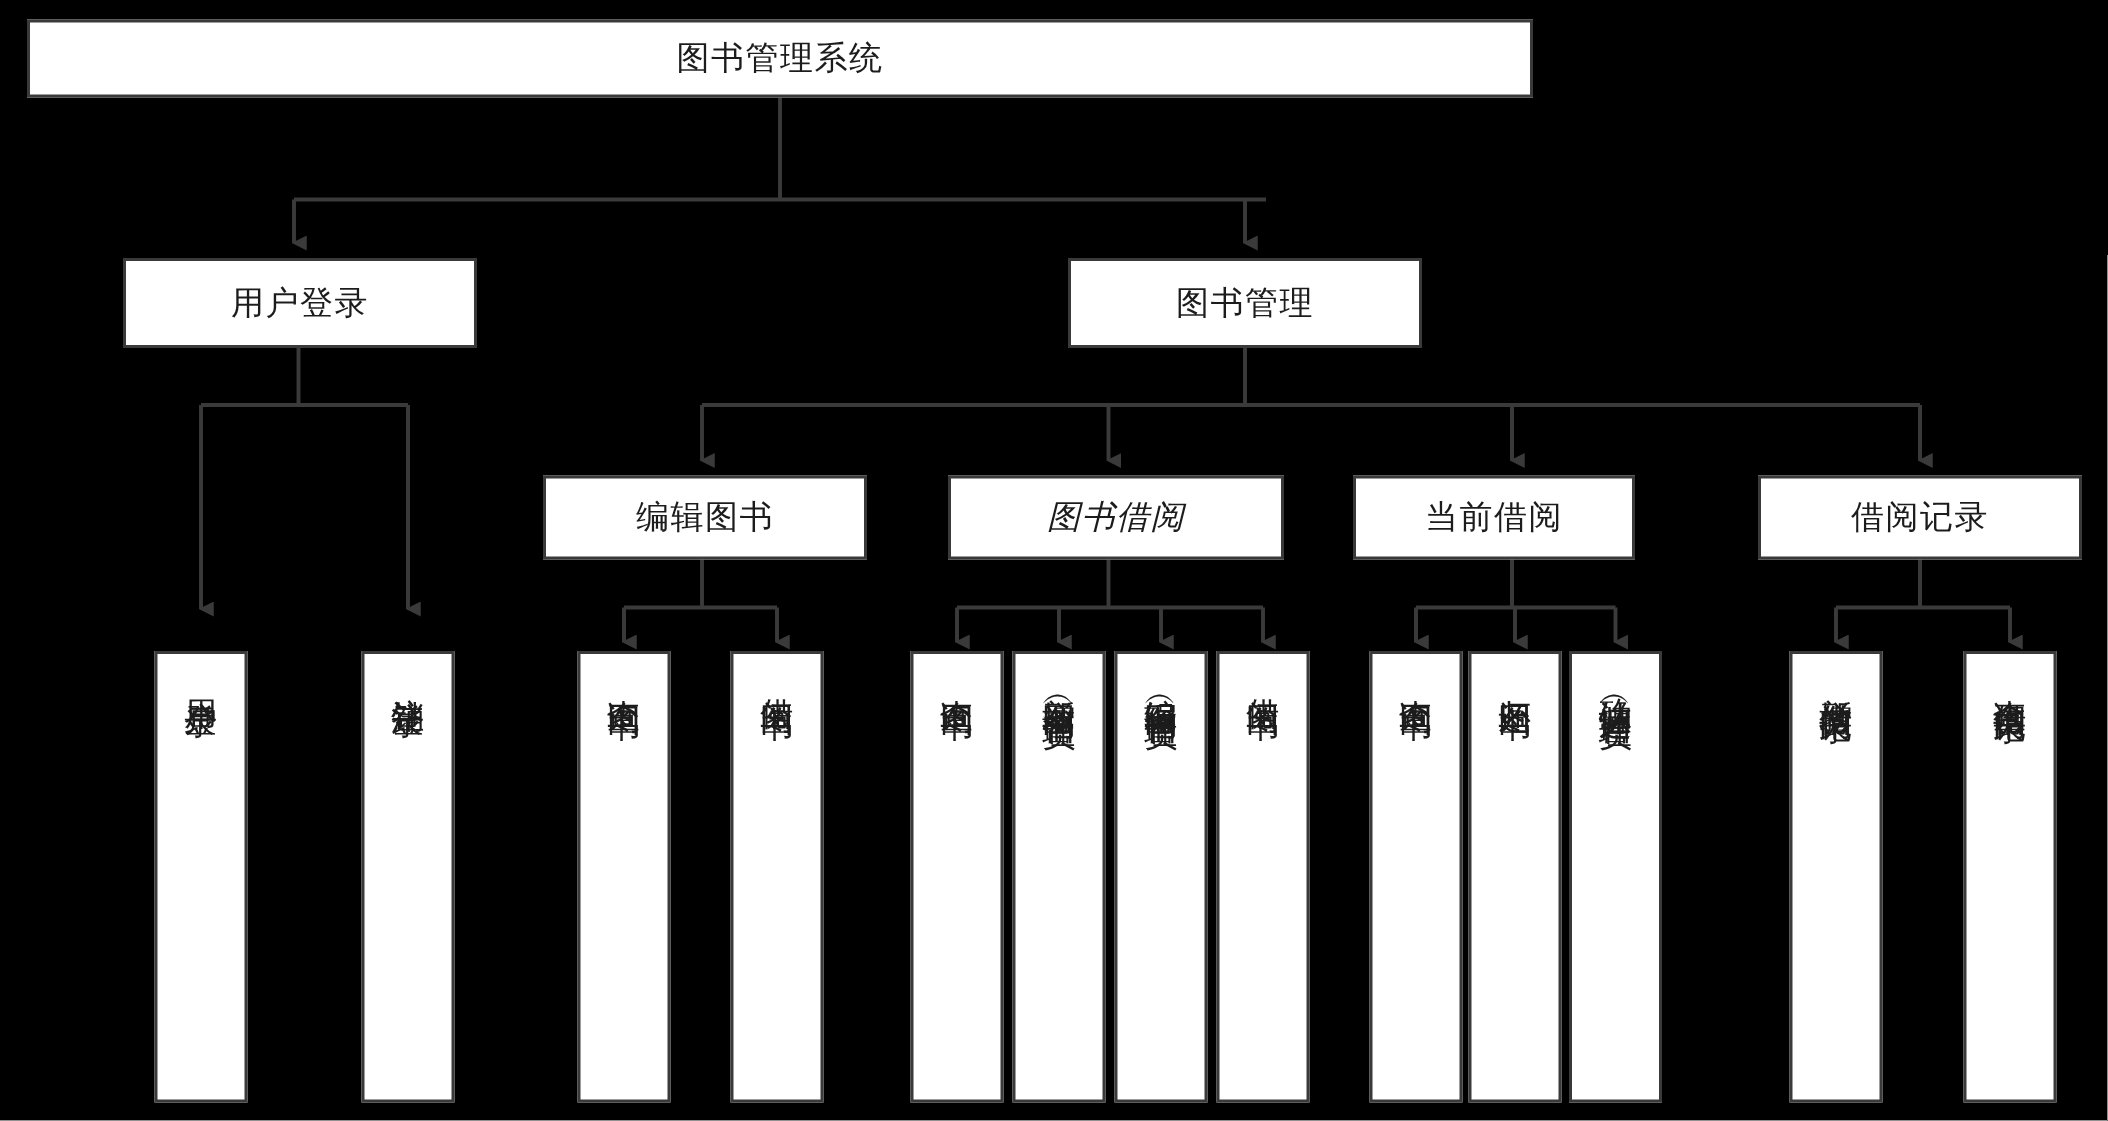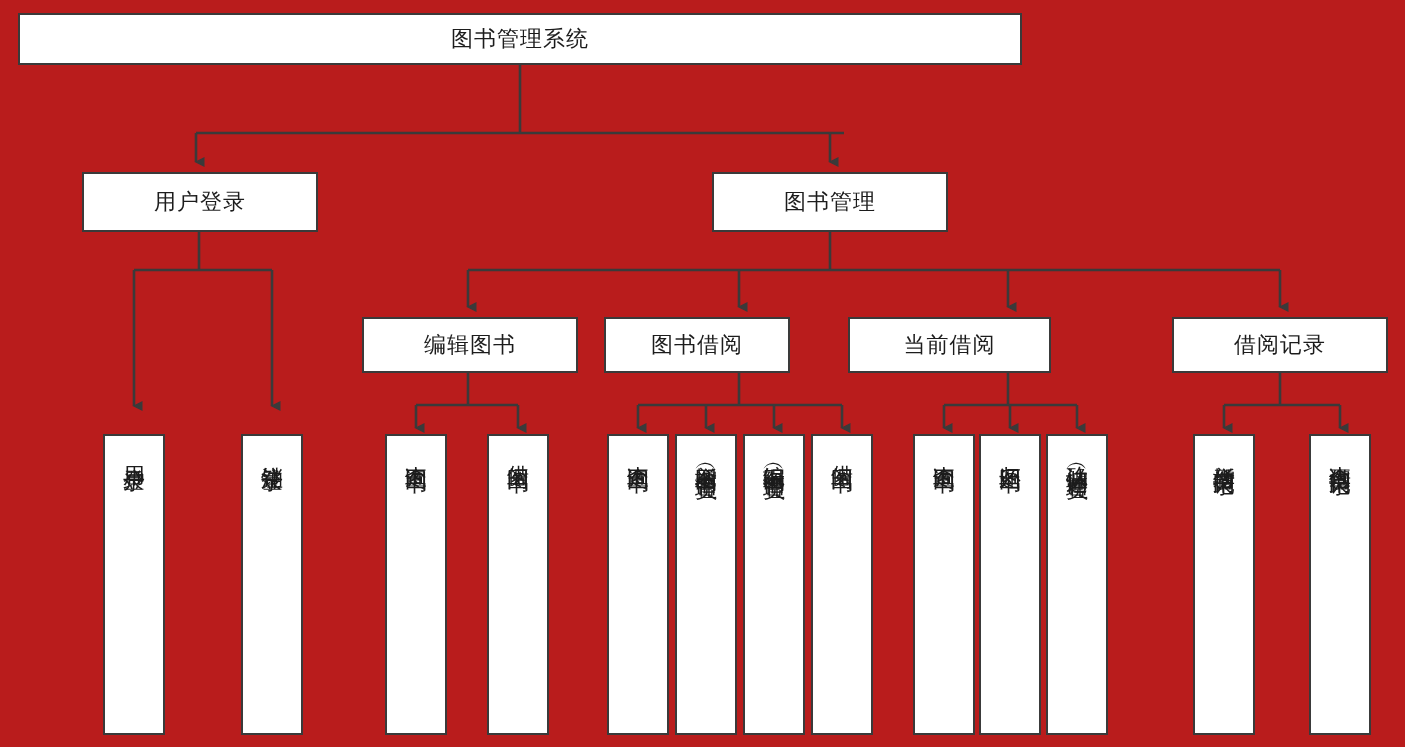--- a/index.html
+++ b/index.html
@@ -4,21 +4,21 @@
 <style>
   html,body{margin:0;padding:0;background:#ffffff;}
   body{
     font-family:"Liberation Sans","DejaVu Sans",sans-serif;
     color:#1f1f1f;
   }
   #canvas{
     position:relative;
     width:1405px;
     height:747px;
-    background:#b91c1c;
+    background:#000000;
     overflow:hidden;
   }
   svg#wires{
     position:absolute;
     left:0; top:0;
     width:1405px; height:747px;
     pointer-events:none;
   }
   .node{
     position:absolute;
@@ -125,24 +125,24 @@
   <div class="node" style="left:82px; top:172px; width:236px; height:60px;">
     <span class="lbl">用户登录</span>
   </div>
   <div class="node" style="left:712px; top:172px; width:236px; height:60px;">
     <span class="lbl">图书管理</span>
   </div>
 
   <div class="node" style="left:362px; top:317px; width:216px; height:56px;">
     <span class="lbl">编辑图书</span>
   </div>
-  <div class="node" style="left:604px; top:317px; width:186px; height:56px;">
+  <div class="node" style="left:632px; top:317px; width:224px; height:56px;font-style:italic;">
     <span class="lbl">图书借阅</span>
   </div>
-  <div class="node" style="left:848px; top:317px; width:203px; height:56px;">
+  <div class="node" style="left:902px; top:317px; width:188px; height:56px;">
     <span class="lbl">当前借阅</span>
   </div>
   <div class="node" style="left:1172px; top:317px; width:216px; height:56px;">
     <span class="lbl">借阅记录</span>
   </div>
 
   <div class="node vert" style="left:103px; top:434px; width:62px; height:301px;">
     <span class="lbl">用户登录</span>
   </div>
   <div class="node vert" style="left:241px; top:434px; width:62px; height:301px;">

